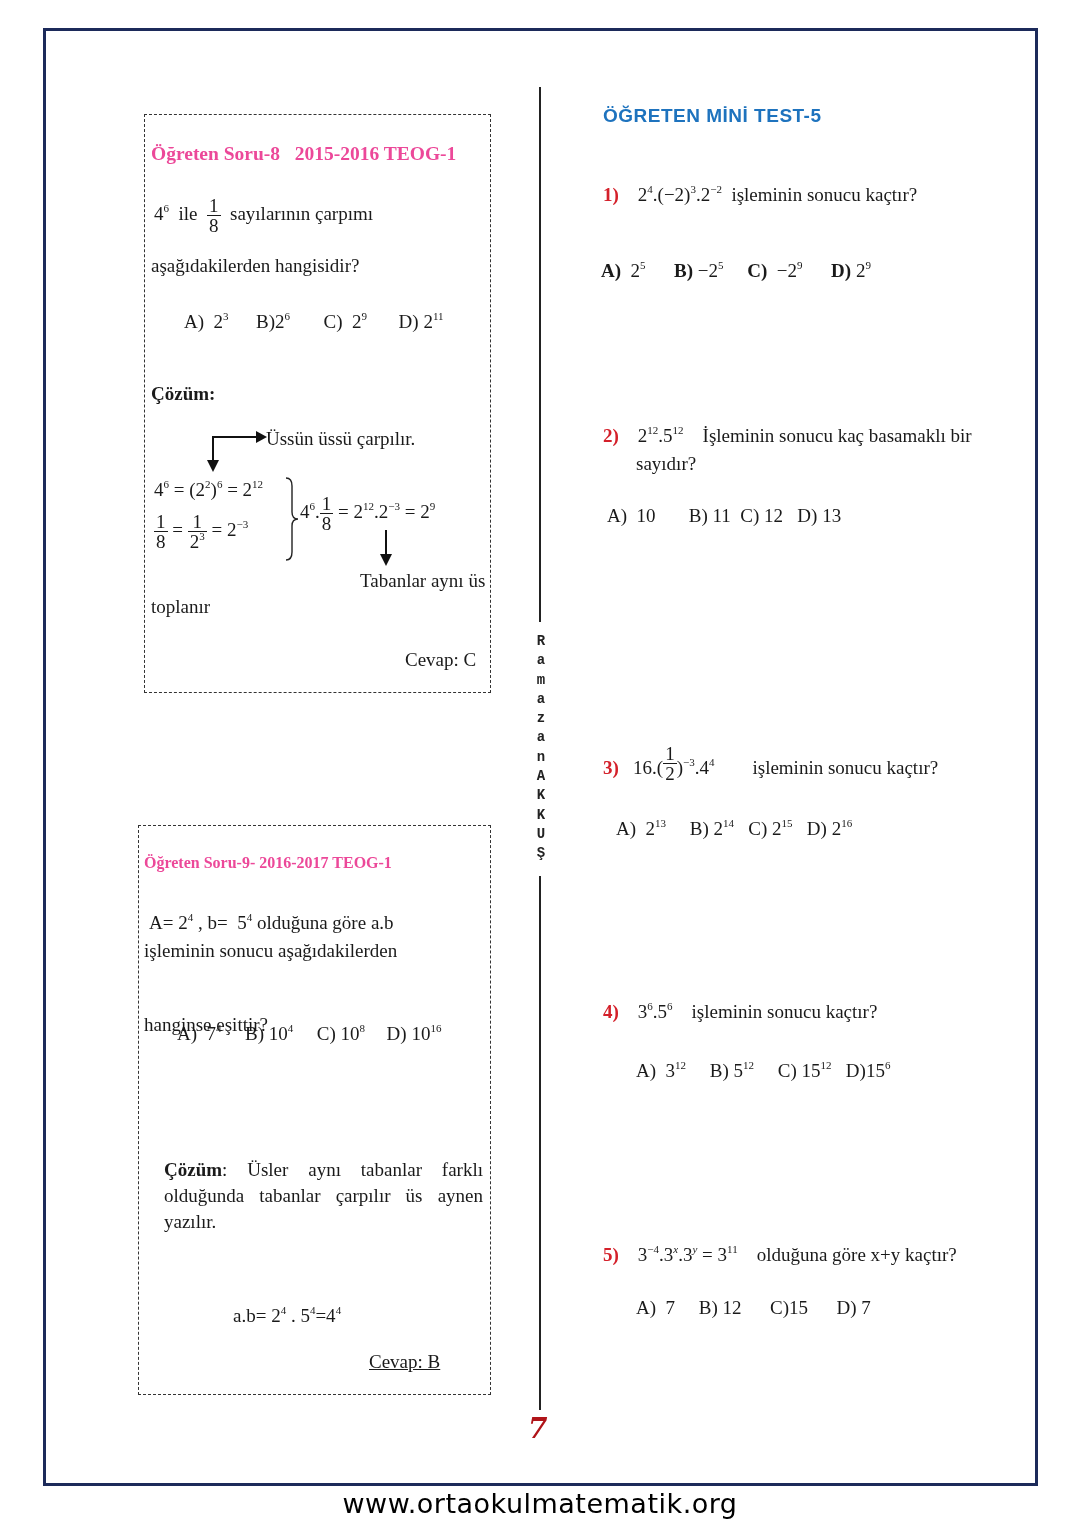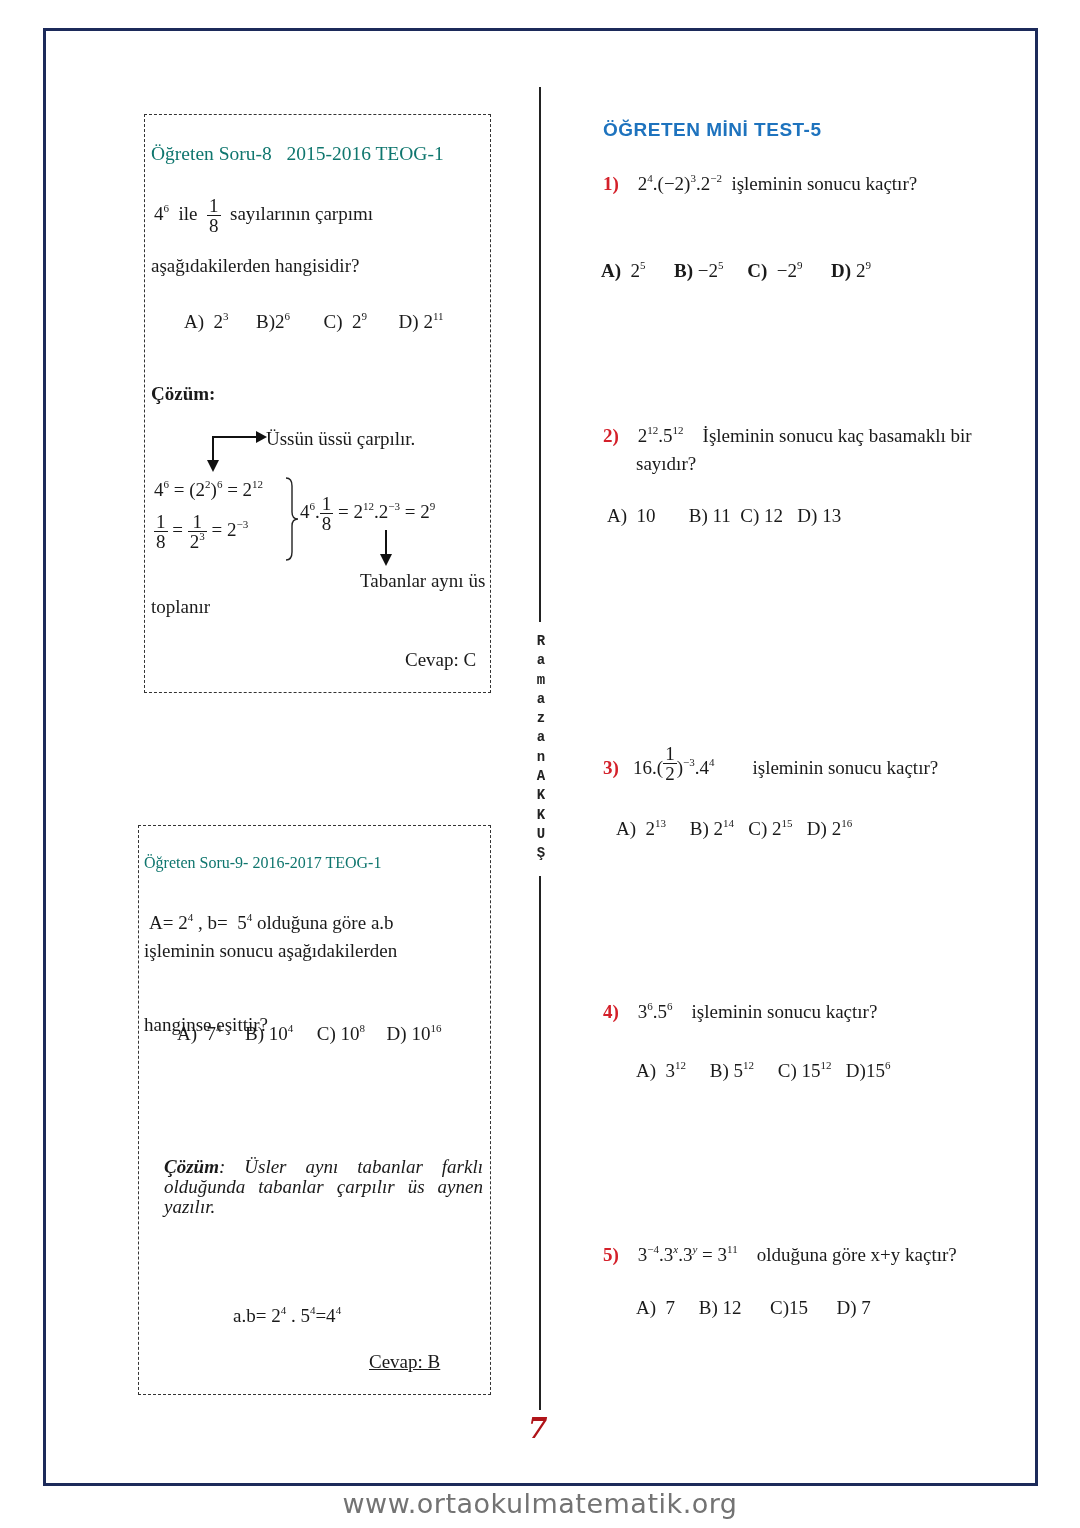--- a/index.html
+++ b/index.html
@@ -4,35 +4,35 @@
 <style>
   html, body { margin:0; padding:0; background:#ffffff; }
   body { width:1080px; height:1528px; position:relative; overflow:hidden;
          font-family:"Liberation Serif", serif; color:#1a1a1a; }
   .frame { position:absolute; left:43px; top:28px; width:989px; height:1452px;
            border:3px solid #1c2a5a; box-sizing:content-box; }
   .abs { position:absolute; }
   .txt { font-size:19px; line-height:1; white-space:nowrap; }
   sup { font-size:11px; vertical-align:8px; line-height:0; }
   .box { position:absolute; border:1.5px dashed #333; box-sizing:border-box; }
-  .navy { color:#0f766e; font-weight:normal; }
+  .navy { color:#ec4899; font-weight:bold; }
   .red { color:#d4202a; font-weight:bold; }
   .blue-title { color:#1e73be; font-family:"Liberation Sans", sans-serif; font-weight:bold; font-size:19px; letter-spacing:0.5px; }
   .frac { display:inline-block; text-align:center; vertical-align:middle; line-height:1; }
   .frac .n { display:block; padding:0 2px; border-bottom:1.2px solid #1a1a1a; }
   .frac .d { display:block; padding:0 2px; }
   .divider { position:absolute; left:539px; width:2px; background:#222; }
   .vert-name { position:absolute; left:532px; top:632px; width:18px; text-align:center;
                font-family:"Liberation Mono", monospace; font-weight:bold; font-size:14px; line-height:19.3px; color:#222; }
   .page-num { position:absolute; left:528px; top:1412px; font-family:"DejaVu Serif", serif; font-style:italic; font-weight:bold; font-size:28px; color:#b01419; }
   .footer { position:absolute; left:0; width:1080px; top:1488px; text-align:center;
-            font-family:"DejaVu Sans", sans-serif; font-size:27px; color:#737373; letter-spacing:0.5px; }
+            font-family:"DejaVu Sans", sans-serif; font-size:27px; color:#000000; letter-spacing:0.5px; }
   .arrow-line { position:absolute; background:#111; }
   .bold { font-weight:bold; }
-  .just { white-space:normal; text-align:justify; line-height:20px;font-style:italic; }
+  .just { white-space:normal; text-align:justify; line-height:26px; }
 </style>
 </head>
 <body>
 
 <div class="frame"></div>
 
 <div class="divider" style="top:87px;height:535px;"></div>
 <div class="divider" style="top:876px;height:534px;"></div>
 <div class="vert-name" id="vertName">
     <div>R</div>
@@ -120,23 +120,23 @@
 </div>
 
 <div class="abs txt just" style="left:164px;top:1157px;width:319px;">
   <span class="bold">Çözüm</span><span>: Üsler aynı tabanlar farklı olduğunda tabanlar çarpılır üs aynen yazılır.</span>
 </div>
 
 <div class="abs txt" style="left:233px;top:1306px;white-space:pre;"><span>a.b= 2</span><sup>4</sup><span> . 5</span><sup>4</sup><span>=4</span><sup>4</sup></div>
 
 <div class="abs txt" style="left:369px;top:1352px;text-decoration:underline;">Cevap: B</div>
 
-<div class="abs blue-title" style="left:603px;top:119px;">ÖĞRETEN MİNİ TEST-5</div>
+<div class="abs blue-title" style="left:603px;top:105px;">ÖĞRETEN MİNİ TEST-5</div>
 
-<div class="abs txt" style="left:603px;top:174px;white-space:pre;"><span class="red">1)</span>    2<sup>4</sup>.(−2)<sup>3</sup>.2<sup>−2</sup>  <span>işleminin sonucu kaçtır?</span></div>
+<div class="abs txt" style="left:603px;top:185px;white-space:pre;"><span class="red">1)</span>    2<sup>4</sup>.(−2)<sup>3</sup>.2<sup>−2</sup>  <span>işleminin sonucu kaçtır?</span></div>
 <div class="abs txt" style="left:601px;top:242px;white-space:pre;">
 <span><b>A)</b>  <span>2</span><sup>5</sup></span>      <span><b>B)</b> <span>−2</span><sup>5</sup></span>     <span><b>C)</b>  <span>−2</span><sup>9</sup></span>      <span><b>D)</b> <span>2</span><sup>9</sup></span></div>
 
 <div class="abs txt" style="left:603px;top:426px;white-space:pre;"><span class="red">2)</span>    2<sup>12</sup>.5<sup>12</sup>    <span>İşleminin sonucu kaç basamaklı bir</span></div>
 <div class="abs txt" style="left:636px;top:454px;">sayıdır?</div>
 <div class="abs txt" style="left:607px;top:506px;white-space:pre;"><span>A)  10</span>       <span>B) 11</span>  <span>C) 12</span>   <span>D) 13</span></div>
 
 <div class="abs txt" style="left:603px;top:744px;white-space:pre;"><span class="red">3)</span>   16.(<span class="frac" style="vertical-align:-6px;"><span class="n">1</span><span class="d">2</span></span>)<sup>−3</sup>.4<sup>4</sup>        <span>işleminin sonucu kaçtır?</span></div>
 <div class="abs txt" style="left:616px;top:819px;white-space:pre;"><span><span>A)</span>  <span>2</span><sup>13</sup></span>     <span><span>B)</span> <span>2</span><sup>14</sup></span>   <span><span>C)</span> <span>2</span><sup>15</sup></span>   <span><span>D)</span> <span>2</span><sup>16</sup></span></div>
 

